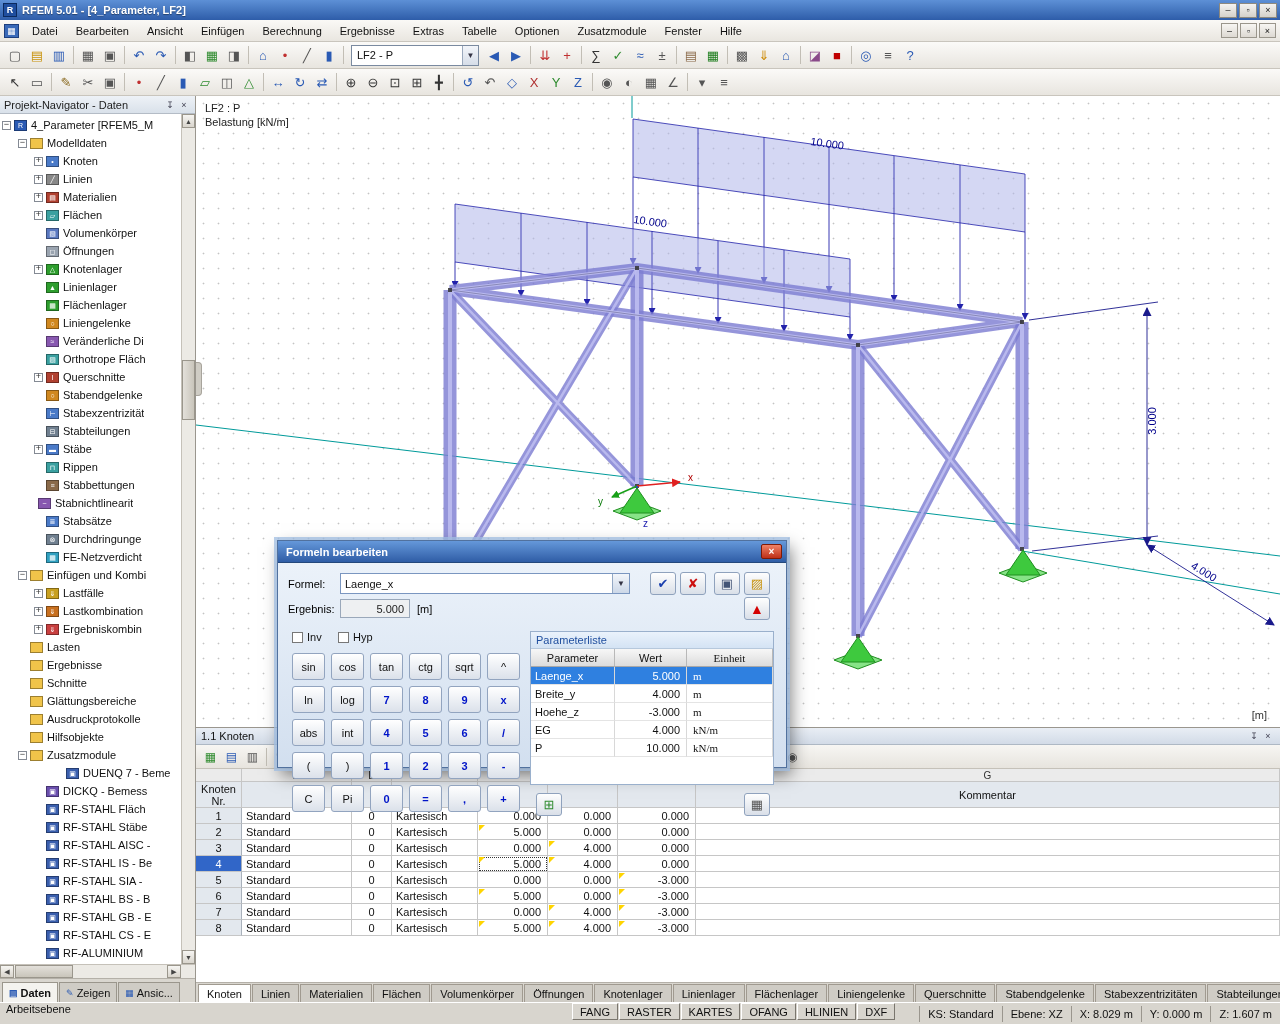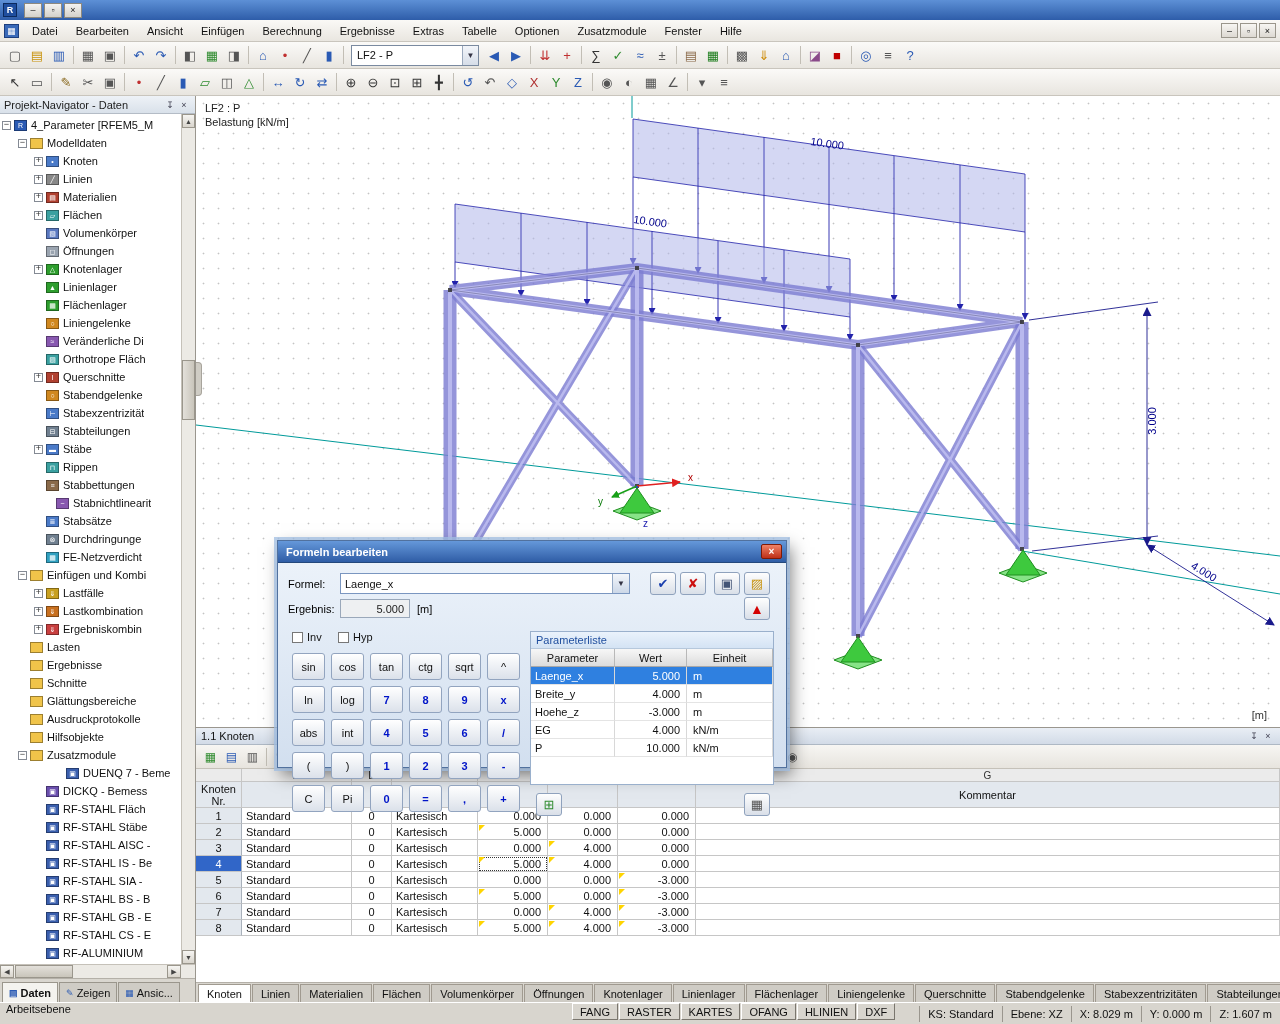--- a/index.html
+++ b/index.html
@@ -107,32 +107,33 @@
   .calc{position:absolute;left:14px;top:112px;width:230px;display:grid;grid-template-columns:repeat(6,33px);grid-auto-rows:27px;gap:6px 6px;}
   .cbtn{background:linear-gradient(#ffffff,#dbe1ea);border:1px solid #92a4bf;border-radius:3px;display:flex;align-items:center;justify-content:center;font-size:11px;color:#111;}
   .cbtn.n,.cbtn.o{color:#0014c8;font-weight:bold;}
   .pgroup{position:absolute;left:252px;top:90px;width:244px;height:154px;background:#fff;border:1px solid #9ab0cc;}
   .pg-head{height:17px;background:linear-gradient(#eaf2fc,#d4e3f4);border-bottom:1px solid #b6c8dc;display:flex;align-items:center;padding:0 5px;color:#1f4e9e;}
   .prow{display:flex;height:18px;}
   .prow .pc{border-right:1px solid #d8d8d8;border-bottom:1px solid #e4e4e4;display:flex;align-items:center;overflow:hidden;}
   .ph .pc{background:linear-gradient(#f7f7f7,#dcdcdc);border-right:1px solid #b8b8b8;border-bottom:1px solid #a8a8a8;justify-content:center;}
   .pc.c1{width:84px;padding-left:4px;}
   .pc.c2{width:72px;justify-content:flex-end;padding-right:6px;}
-  .pc.c3{width:86px;padding-left:6px;}
+  .pc.c3{width:86px;padding-left:6px;font-family:Liberation Serif, serif;}
   .ph .pc.c1,.ph .pc.c2,.ph .pc.c3{padding:0;justify-content:center;}
   .prow.sel{background:#2f80e0;color:#fff;}
   .warn{color:#d40000;font-size:14px;}
 </style>
 </head>
 <body>
 
 <div class="screen">
 
   <div class="titlebar">
     <span class="app-ico">R</span>
+    <span class="ttext">RFEM 5.01 - [4_Parameter, LF2]</span>
     <span class="winbtn">–</span>
     <span class="winbtn">▫</span>
     <span class="winbtn">×</span>
   </div>
 
   <div class="menubar">
     <span class="mdi-ico">▦</span>
     <span style="display:flex;">
 
     <span class="mitem">Datei</span>
@@ -631,21 +632,21 @@
             </div>
 
             <div class="trow" style="padding-left: 34px;">
               <span class="texp hide">
                 <i></i>
               </span>
               <span class="tico" style="background: rgb(138, 106, 74);"><span>≡</span></span>
               <span class="tlabel">Stabbettungen</span>
             </div>
 
-            <div class="trow" style="padding-left: 26px; margin-left: 18px;">
+            <div class="trow" style="padding-left: 26px;">
               <span class="texp hide">
                 <i></i>
               </span>
               <span class="tico" style="background: rgb(136, 88, 176);"><span>~</span></span>
               <span class="tlabel">Stabnichtlinearit</span>
             </div>
 
             <div class="trow" style="padding-left: 34px;">
               <span class="texp hide">
                 <i></i>

